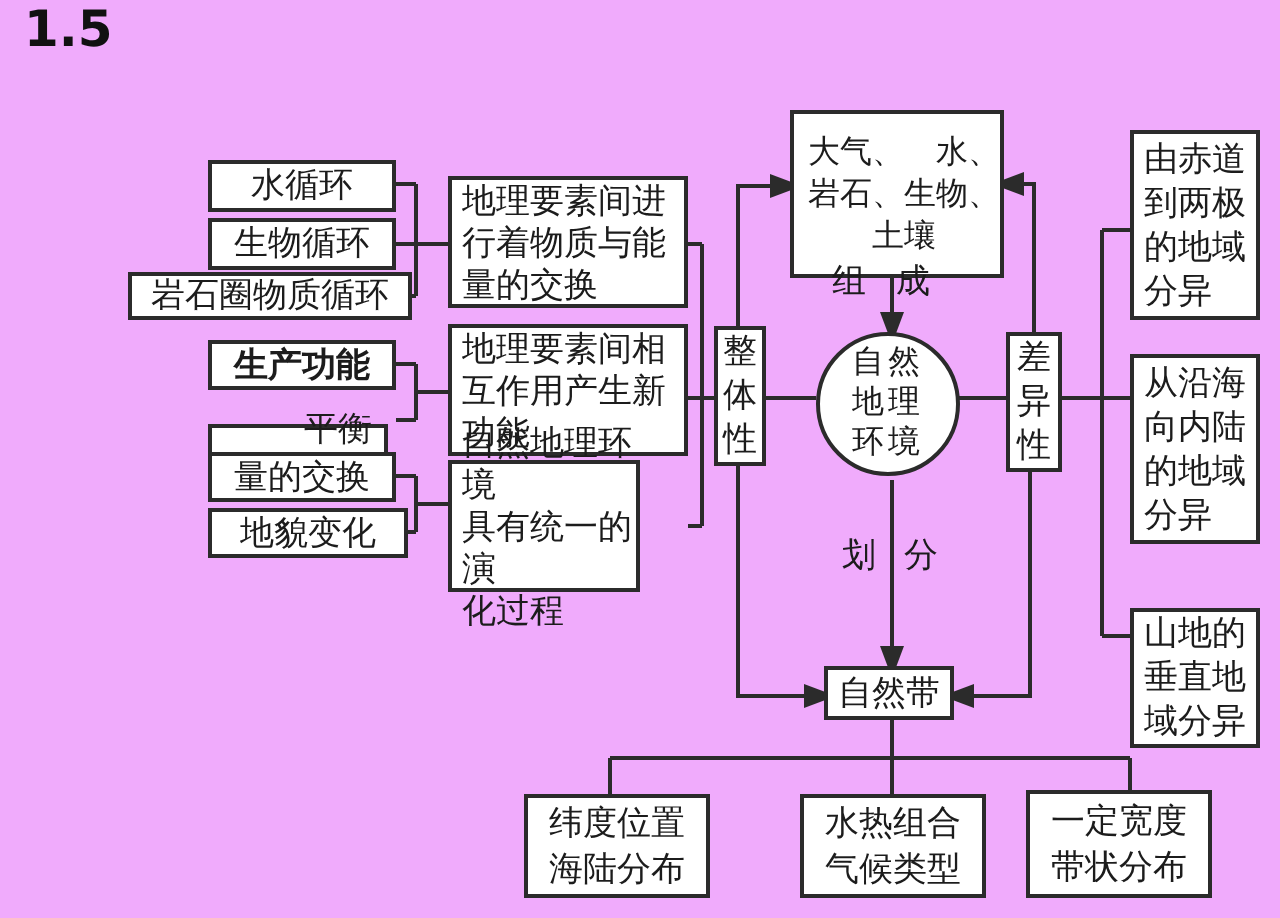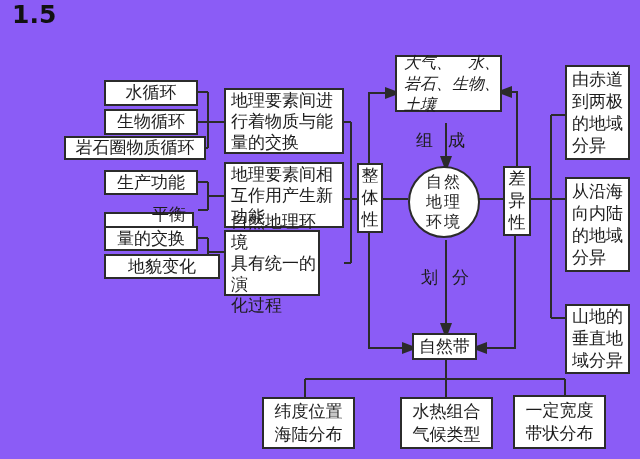--- a/index.html
+++ b/index.html
@@ -1,16 +1,16 @@
 <!DOCTYPE html>
 <html><head>
 <meta charset="utf-8">
 <style>
   html,body{margin:0;padding:0;background:#ffffff;}
-  #stage{position:relative;width:640px;height:459px;background:#8b5cf6;overflow:hidden;
+  #stage{position:relative;width:640px;height:459px;background:#f0abfc;overflow:hidden;
          font-family:"Liberation Serif","DejaVu Serif",serif;color:#1c1c1c;}
   #wires{position:absolute;left:0;top:0;width:640px;height:459px;z-index:0;}
   .box{position:absolute;box-sizing:border-box;border:2px solid #2b2b2b;background:#ffffff;
        display:flex;align-items:center;justify-content:center;text-align:center;
        white-space:pre-line;font-size:17px;line-height:20px;z-index:1;}
   .box.left3{justify-content:flex-start;text-align:left;padding-left:5px;line-height:21px;}
   .box.vert{line-height:22px;}
   .box.rightcol{justify-content:flex-start;text-align:left;padding-left:5px;line-height:22px;}
   .box.bottomrow{line-height:23px;}
   .circle{position:absolute;box-sizing:border-box;border:2px solid #2b2b2b;border-radius:50%;
@@ -47,39 +47,39 @@
       <path marker-end="url(#arw)" d="M369,233 V348 H406"></path>
       <path marker-end="url(#arw)" d="M515,236 V348 H483"></path>
     </g>
   </svg>
 
   <div id="title">1.5</div>
 
   <div class="box" style="left:104px;top:80px;width:94px;height:26px;">水循环</div>
   <div class="box" style="left:104px;top:109px;width:94px;height:26px;">生物循环</div>
   <div class="box" style="left:64px;top:136px;width:142px;height:24px;">岩石圈物质循环</div>
-  <div class="box" style="left:104px;top:170px;width:94px;height:25px;">生产功能</div>
+  <div class="box" style="left:104px;top:170px;width:94px;height:25px;font-weight:bold;">生产功能</div>
   <div class="box" style="left:104px;top:212px;width:90px;height:25px;padding-left:40px;">平衡功能</div>
   <div class="box" style="left:104px;top:226px;width:94px;height:25px;">量的交换</div>
-  <div class="box" style="left:104px;top:254px;width:116px;height:25px;">地貌变化</div>
+  <div class="box" style="left:104px;top:254px;width:100px;height:25px;">地貌变化</div>
 
   <div class="box left3" style="left:224px;top:88px;width:120px;height:66px;">地理要素间进
 行着物质与能
 量的交换</div>
   <div class="box left3" style="left:224px;top:162px;width:120px;height:66px;">地理要素间相
 互作用产生新
 功能</div>
   <div class="box left3" style="left:224px;top:230px;width:96px;height:66px;">自然地理环境
 具有统一的演
 化过程</div>
 
   <div class="box vert" style="left:357px;top:163px;width:26px;height:70px;">整
 体
 性</div>
-  <div class="box" style="left:395px;top:55px;width:107px;height:57px;justify-content:flex-start;text-align:left;padding-left:7px;font-size:16px;line-height:21px;font-style:italic;">大气、　水、
+  <div class="box" style="left:395px;top:55px;width:107px;height:84px;justify-content:flex-start;text-align:center;padding-left:7px;font-size:16px;line-height:21px;">大气、　水、
 岩石、生物、
 土壤</div>
   <div class="circle" style="left:408px;top:166px;width:72px;height:72px;">自然
 地理
 环境</div>
   <div class="box vert" style="left:503px;top:166px;width:28px;height:70px;">差
 异
 性</div>
 
   <span class="edge-label" style="left:416px;top:132px;">组</span>

